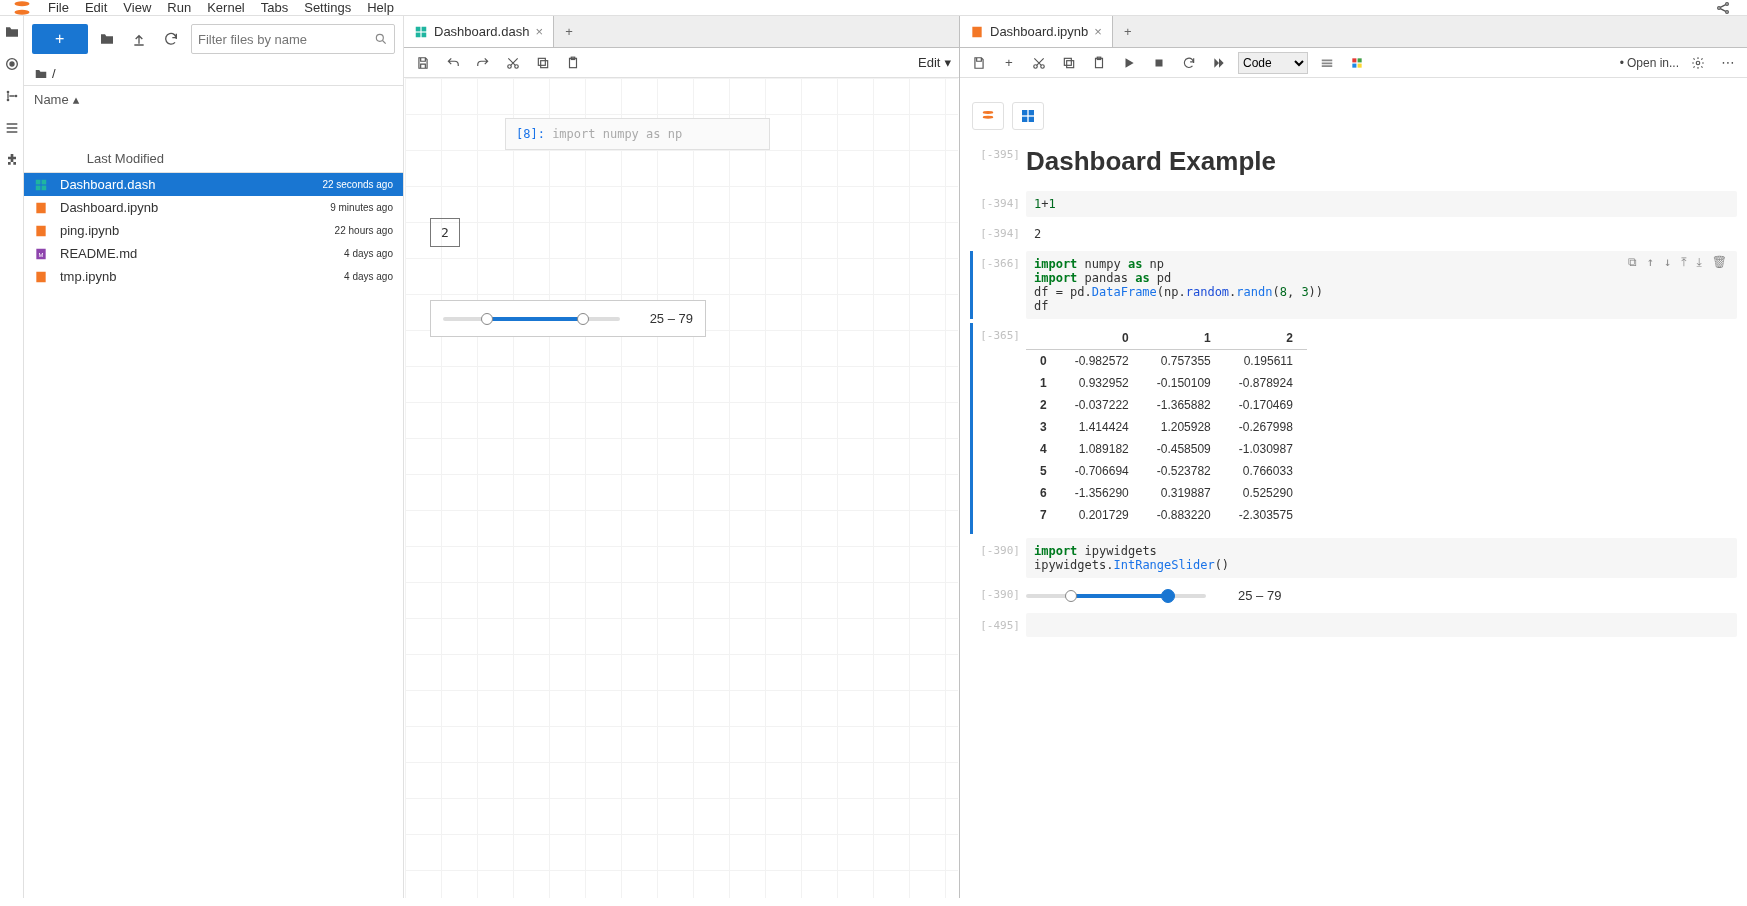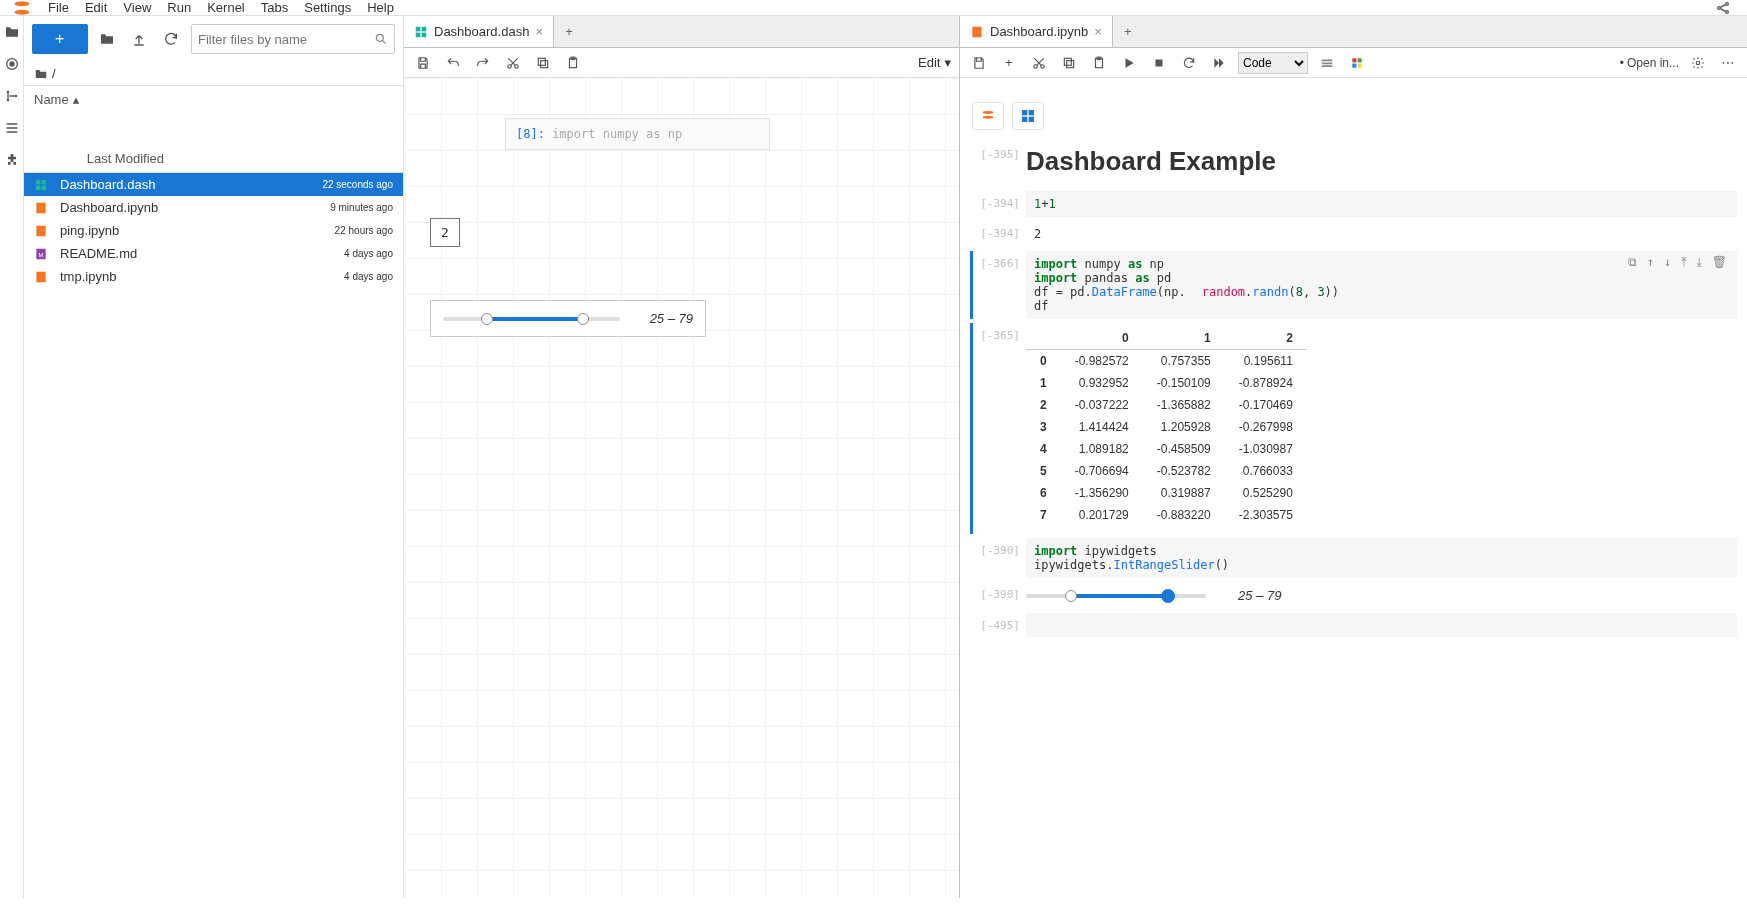--- a/index.html
+++ b/index.html
@@ -47,36 +47,36 @@
   .dash-canvas { flex: 1; background-image: linear-gradient(#f2f2f2 1px, transparent 1px), linear-gradient(90deg, #f2f2f2 1px, transparent 1px); background-size: 36px 36px; position: relative; padding: 20px 40px; background-color: #fff; margin: 0 1px;}
   .dash-cell { position: absolute; background: #fafafa; border: 1px solid #e0e0e0; padding: 8px 10px; font-family: "Menlo","Consolas",monospace; font-size: 12px; }
   .dash-code-label { color: #1a73e8; }
   .dash-code-text { color: #aaa; }
   .dash-output { position: absolute; border: 1px solid #777; padding: 6px 10px; font-family: monospace; font-size: 13px;}
   .dash-slider-box { position: absolute; border: 1px solid #ccc; padding: 10px 12px; display: flex; align-items: center; gap: 10px; background: #fff;}
   .slider-track { position: relative; width: 180px; height: 4px; background: #ddd; border-radius: 2px; }
   .slider-fill { position: absolute; height: 100%; background: #1976d2; }
   .slider-thumb { position: absolute; width: 12px; height: 12px; border-radius: 50%; background: #fff; border: 1px solid #888; top: -4px; transform: translateX(-50%); }
   .slider-thumb.r { background: #1976d2; border-color: #1976d2; width:14px; height:14px; top:-5px;}
-  .slider-label { font-size: 13px; color: #333; white-space: nowrap; padding-left: 20px; font-style: italic;}
+  .slider-label { font-size: 13px; color: #333; white-space: nowrap; padding-left: 20px;}
   
   .nb-body { flex: 1; padding: 16px 10px 16px 6px; overflow: auto; }
   .nb-pills { display: flex; gap: 8px; padding: 8px 6px 12px 6px; }
   .pill { width: 32px; height: 28px; border: 1px solid #e0e0e0; border-radius: 3px; display: flex; align-items: center; justify-content: center; }
   .nb-row { display: flex; margin-bottom: 4px; position:relative;}
   .nb-gutter { width: 60px; text-align: right; font-family: monospace; font-size: 11px; color: #c0c0c0; padding-top: 6px; padding-right: 6px; }
   .nb-content { flex: 1; }
   .nb-title { font-size: 26px; font-weight: 600; padding: 4px 0 10px 0;}
   .nb-code { background: #f6f6f6; padding: 6px 8px; font-family: monospace; font-size: 12px; border-radius: 2px; }
   .nb-out-text { font-family: monospace; font-size: 12px; padding: 6px 8px;}
   .tok-kw { color: #007a1f; font-weight: bold; }
   .tok-kw2 { color: #007a1f; font-weight: bold; }
   .tok-num { color: #006a1f; }
   .tok-func { color: #1a73e8; }
-  .tok-red { color: #be185d; margin-left: 16px; }
+  .tok-red { color: #1d4ed8; }
   .df-table { font-family: -apple-system, Arial, sans-serif; font-size: 12px; border-collapse: collapse; margin: 4px 0 8px 0;}
   .df-table th, .df-table td { padding: 4px 14px; text-align: right;}
   .df-table th { font-weight: 600;}
   .df-table tr.hdr th { border-bottom: 1px solid #ccc;}
   .df-table td.idx { font-weight: 600;}
   .blue-bar { position:absolute; left: 4px; top:0; bottom:0; width:3px; background:#1976d2;}
   .cell-actions { position:absolute; right:10px; top:4px; display:flex; gap:10px; color:#888;}
   .cell-actions span { cursor:pointer; font-size:12px;}
   .nb-empty-cell { min-height: 24px; background:#f6f6f6; border-radius:2px;}
   .nb-slider-out { display:flex; align-items:center; gap:12px; padding:6px 0;}

